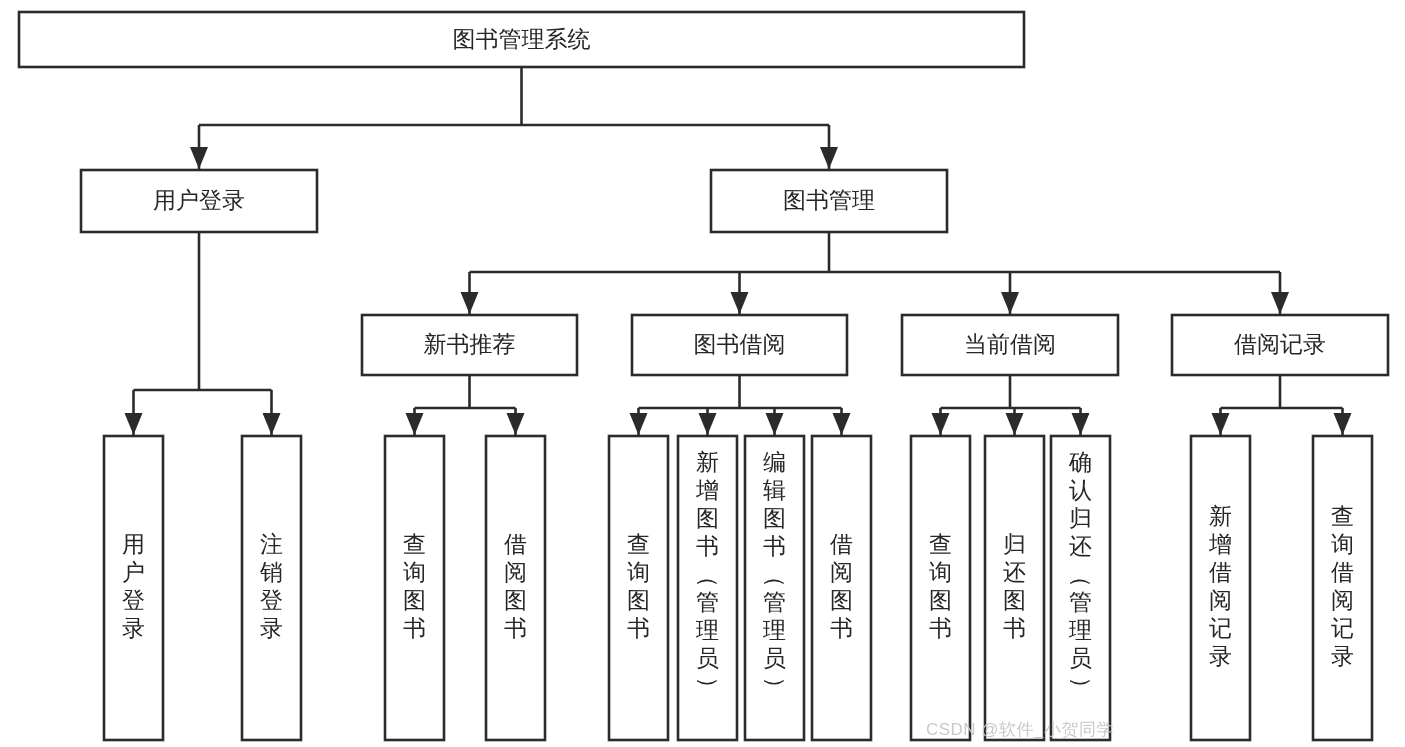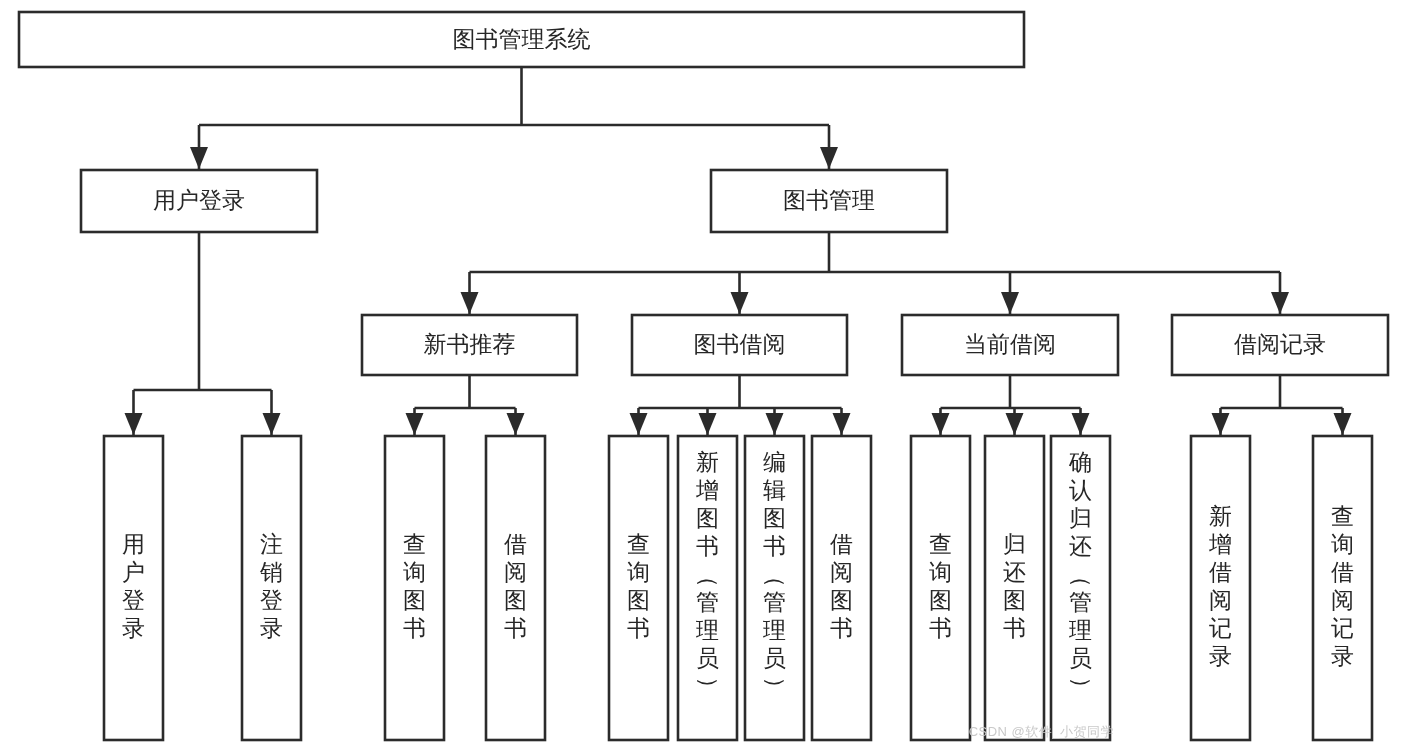--- a/index.html
+++ b/index.html
@@ -52,21 +52,21 @@
   }
   .edge-arrow {
     fill: #2b2b2b;
     stroke: none;
   }
   .watermark {
     position: absolute;
     right: 14px;
     bottom: 6px;
     font-family: "Liberation Sans", "DejaVu Sans", sans-serif;
-    font-size: 13px;
+    font-size: 17px;
     color: #c9c9c9;
     white-space: nowrap;
     letter-spacing: 0.5px;
     user-select: none;
   }
 </style>
 </head>
 <body>
 
 <div id="diagram-root">

